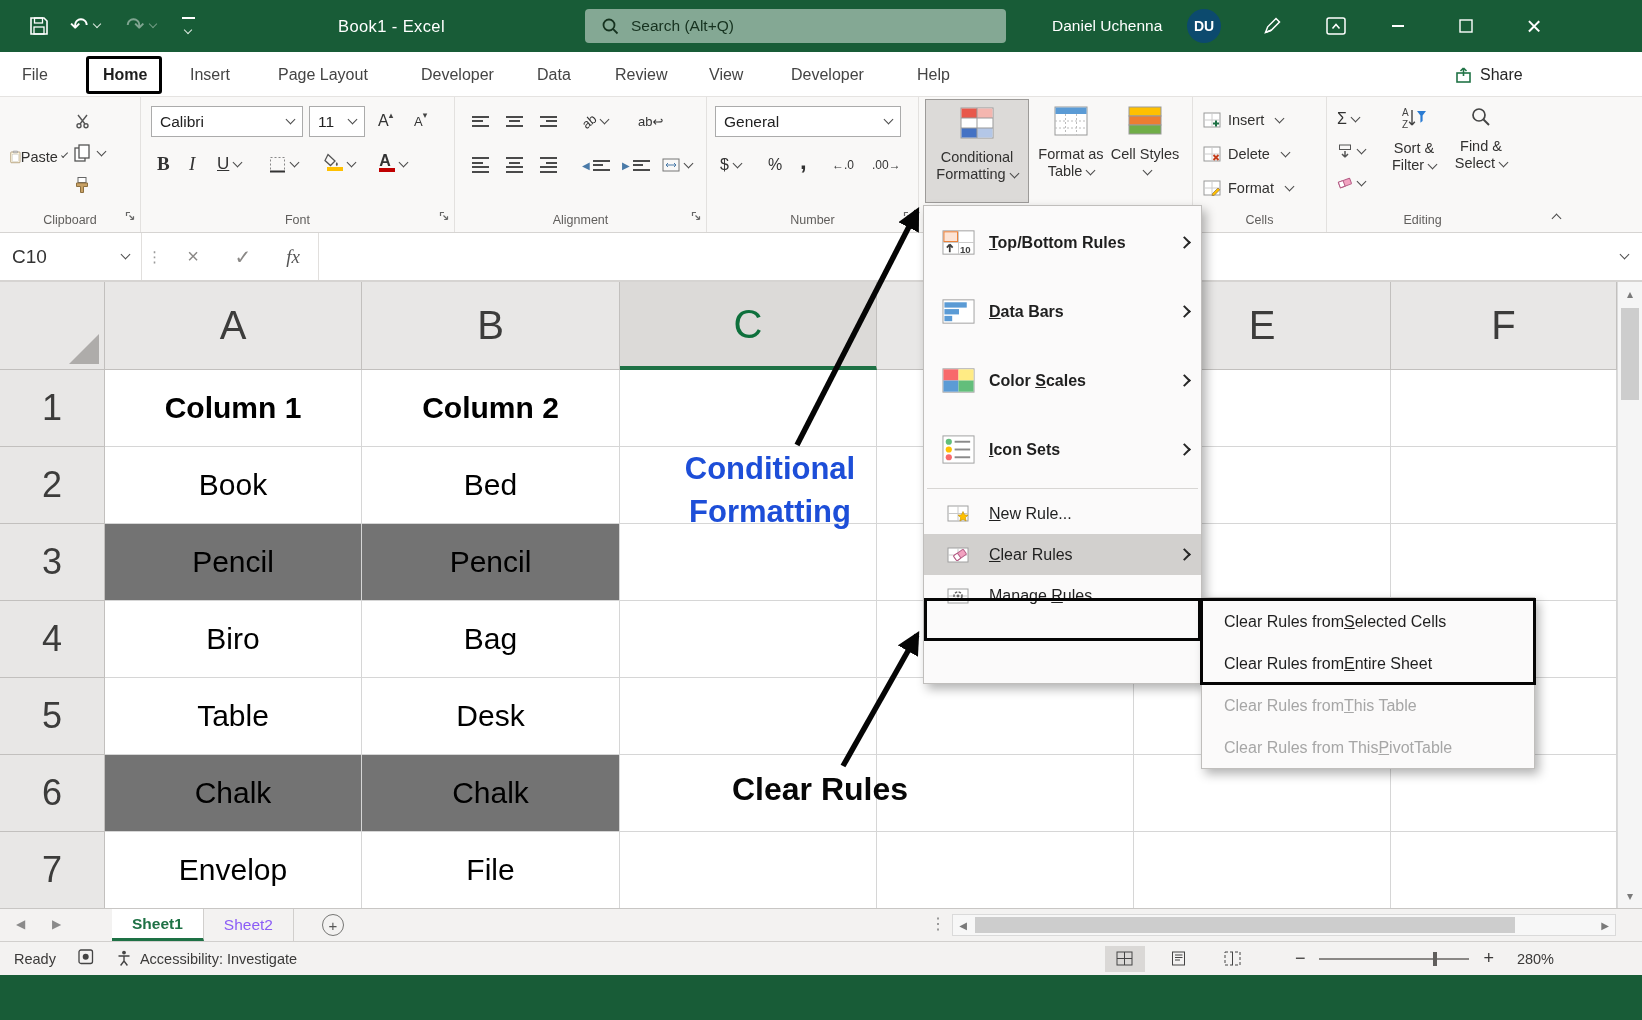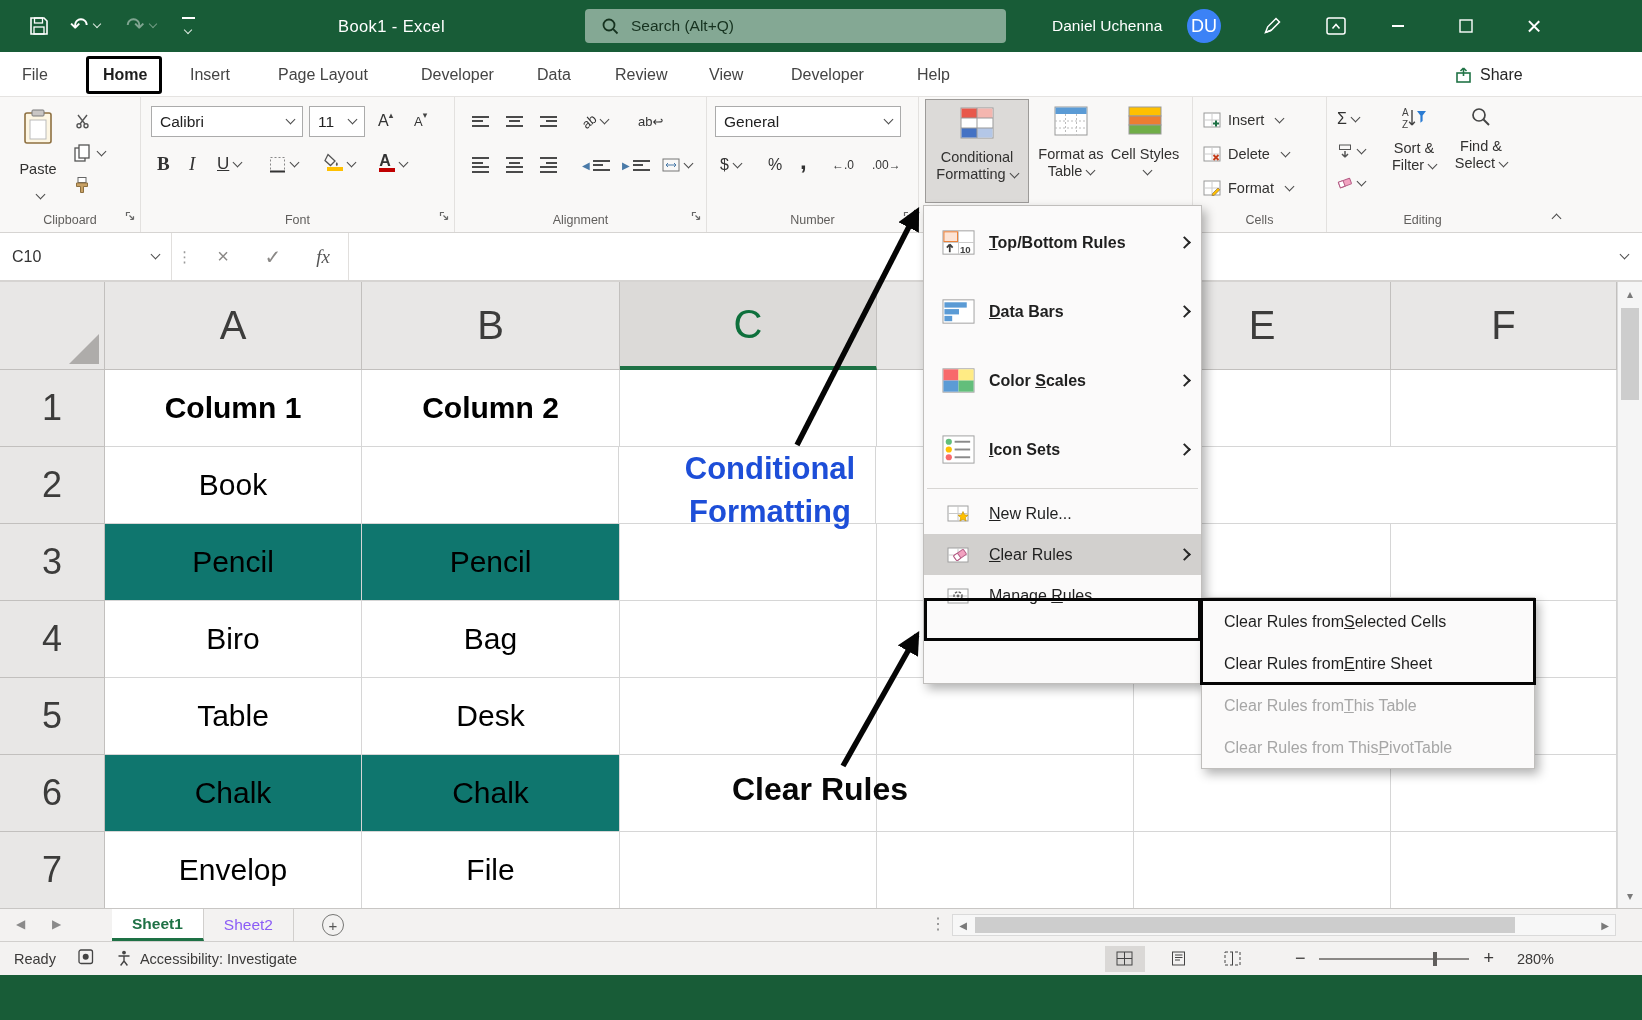--- a/index.html
+++ b/index.html
@@ -4,21 +4,21 @@
 <style>
 *{box-sizing:border-box;margin:0;padding:0}
 body{font-family:"Liberation Sans",sans-serif;background:#fff}
 #root{position:relative;width:1642px;height:1020px;overflow:hidden;background:#fff}
 u{text-decoration:underline}
 
 .titlebar{position:absolute;left:0;top:0;width:100%;height:52px;background:#185C37;color:#fff;z-index:20}
 .tb{position:absolute;top:0;height:52px;display:flex;align-items:center;gap:4px}
 .doc-title{font-size:16.5px;letter-spacing:.4px}
 .searchbox{position:absolute;left:585px;top:9px;width:421px;height:34px;background:#84A894;border-radius:4px;display:flex;align-items:center;padding-left:16px;gap:12px;color:#16321F;font-size:15.5px}
-.avatar{width:34px;height:34px;border-radius:50%;background:#3b82f6;color:#fff;font-size:18px;font-weight:400;display:flex;align-items:center;justify-content:center}
+.avatar{width:34px;height:34px;border-radius:50%;background:#0c4a6e;color:#fff;font-size:14px;font-weight:700;display:flex;align-items:center;justify-content:center}
 .undoglyph{font-size:22px;line-height:1}
 .dim{opacity:.45}
 .chev{display:inline-block;width:7px;height:7px;border-right:1.7px solid #4a4a4a;border-bottom:1.7px solid #4a4a4a;transform:rotate(45deg);position:relative;top:-2px;margin-left:5px}
 .chev.w{border-color:#DDE9E0;width:6px;height:6px;margin-left:2px}
 .chev.up{transform:rotate(225deg);top:2px}
 .qbar{display:block;width:13px;height:2px;background:#fff;margin:0 auto 2px}
 .winbtn{position:absolute;top:0;width:46px;height:52px;display:flex;align-items:center;justify-content:center}
 .minline{width:12px;height:2px;background:#fff}
 .closex{font-size:26px;font-weight:300}
 
@@ -45,43 +45,43 @@
 .lns{display:inline-flex;flex-direction:column;gap:2.5px;width:17px}
 .lns i{display:block;height:2px;background:#4a4a4a;width:100%}
 .lns.l i:nth-child(2){width:62%}
 .lns.c i:nth-child(2){width:62%;align-self:center}
 .lns.r i:nth-child(2){width:62%;align-self:flex-end}
 .bigbtn{position:absolute;top:2px;height:104px;display:flex;flex-direction:column;align-items:center;padding-top:7px;text-align:center;font-size:14.5px;line-height:17.5px;color:#323130}
 .bigbtn.pressed{background:#DCDAD8;border:1px solid #9D9B99}
 .bigicon{margin-bottom:5px}
 .cellrow{position:absolute;left:10px;height:30px;display:flex;align-items:center;gap:7px;font-size:14.5px;color:#323130}
 .erow{position:absolute;height:28px;display:flex;align-items:center;font-size:16px;color:#333}
-.pastebtn{position:absolute;left:10px;top:4px;width:56px;height:103px;display:flex;flex-direction:column;align-items:center;justify-content:flex-start;padding-top:8px;font-size:14.5px;color:#323130;gap:16px}
+.pastebtn{position:absolute;left:10px;top:4px;width:56px;height:103px;display:flex;align-items:center;justify-content:flex-start;padding-top:8px;font-size:14.5px;color:#323130;gap:0}
 .csbtn{position:absolute;left:74px;width:42px;height:28px;display:flex;align-items:center;gap:3px}
 .ribcollapse{position:absolute;right:82px;bottom:8px}
 
 .fbar{position:absolute;left:0;top:233px;width:100%;height:49px;background:#fff;border-bottom:2px solid #D6D4D2;display:flex;align-items:center;z-index:20}
-.namebox{width:172px;height:100%;display:flex;align-items:center;justify-content:space-between;padding:0 12px;font-size:16px;color:#333;border-right:1px solid #E1DFDD}
+.namebox{width:142px;height:100%;display:flex;align-items:center;justify-content:space-between;padding:0 12px;font-size:19px;color:#333;border-right:1px solid #E1DFDD}
 .fdots{width:26px;text-align:center;color:#9a9a9a;font-size:15px;letter-spacing:1px}
 .fico{width:50px;height:100%;display:flex;align-items:center;justify-content:center;color:#8A8886;font-size:20px}
 .fxit{font-family:"Liberation Serif",serif;font-style:italic;font-size:19px;color:#555}
 .finput{flex:1;height:100%;border-left:1px solid #E1DFDD}
 .fexpand{width:40px;display:flex;justify-content:center}
 
 .grid{position:absolute;left:0;top:282px;width:1617px;height:626px;overflow:hidden;background:#fff;z-index:1}
 .grow{display:flex;height:77px}
 .grow.hrow{height:88px}
 .cell{flex:0 0 auto;display:flex;align-items:center;justify-content:center;border-right:1px solid #D6D6D6;border-bottom:1px solid #D6D6D6;background:#fff;font-size:30px;color:#000}
 .hdr{background:#E8E7E6;border-right:1px solid #C2C0BE;border-bottom:1px solid #C2C0BE;color:#3C3C3B}
 .colhdr{font-size:40px;font-weight:400}
 .colhdr.sel{background:#DCDAD8;color:#0E703C;border-bottom:4px solid #1E7145}
 .rowhdr{font-size:36px}
 .wN{width:105px}.wA{width:257px}.wB{width:258px}.wC{width:257px}.wD{width:257px}.wE{width:257px}.wF{flex:1 1 auto}
 .dcell.b{font-weight:700}
-.dcell.yel{background:#0f766e}
+.dcell.yel{background:#737373}
 .corner{position:relative}
 .tri{position:absolute;right:5px;bottom:5px;width:0;height:0;border-left:30px solid transparent;border-bottom:30px solid #AEACAA}
 
 .vscroll{position:absolute;left:1617px;top:282px;width:25px;height:626px;background:#F5F5F5;border-left:1px solid #DADADA;z-index:5}
 .vtri{position:absolute;left:0;width:100%;text-align:center;color:#7a7a7a;font-size:12px}
 .vthumb{position:absolute;left:3px;top:26px;width:18px;height:92px;background:#CDCDCD}
 
 .sheetbar{position:absolute;left:0;top:908px;width:100%;height:33px;background:#F3F2F1;border-top:1px solid #C8C6C4;z-index:20}
 .snav{position:absolute;top:8px;font-size:12px;color:#8a8a8a}
 .stabs{position:absolute;left:112px;top:0;height:100%;display:flex}
@@ -585,20 +585,21 @@
           <div class="cell dcell wA b">Column 1</div>
           <div class="cell dcell wB b">Column 2</div>
           <div class="cell dcell wC b"></div>
           <div class="cell dcell wD b"></div>
           <div class="cell dcell wE b"></div>
           <div class="cell dcell wF b"></div>
         </div>
         <div class="grow">
           <div class="cell hdr rowhdr wN">2</div>
           <div class="cell dcell wA">Book</div>
+          <div class="cell dcell wB">Bed</div>
           <div class="cell dcell wC"></div>
           <div class="cell dcell wD"></div>
           <div class="cell dcell wE"></div>
           <div class="cell dcell wF"></div>
         </div>
         <div class="grow">
           <div class="cell hdr rowhdr wN">3</div>
           <div class="cell dcell wA yel">Pencil</div>
           <div class="cell dcell wB yel">Pencil</div>
           <div class="cell dcell wC"></div>

